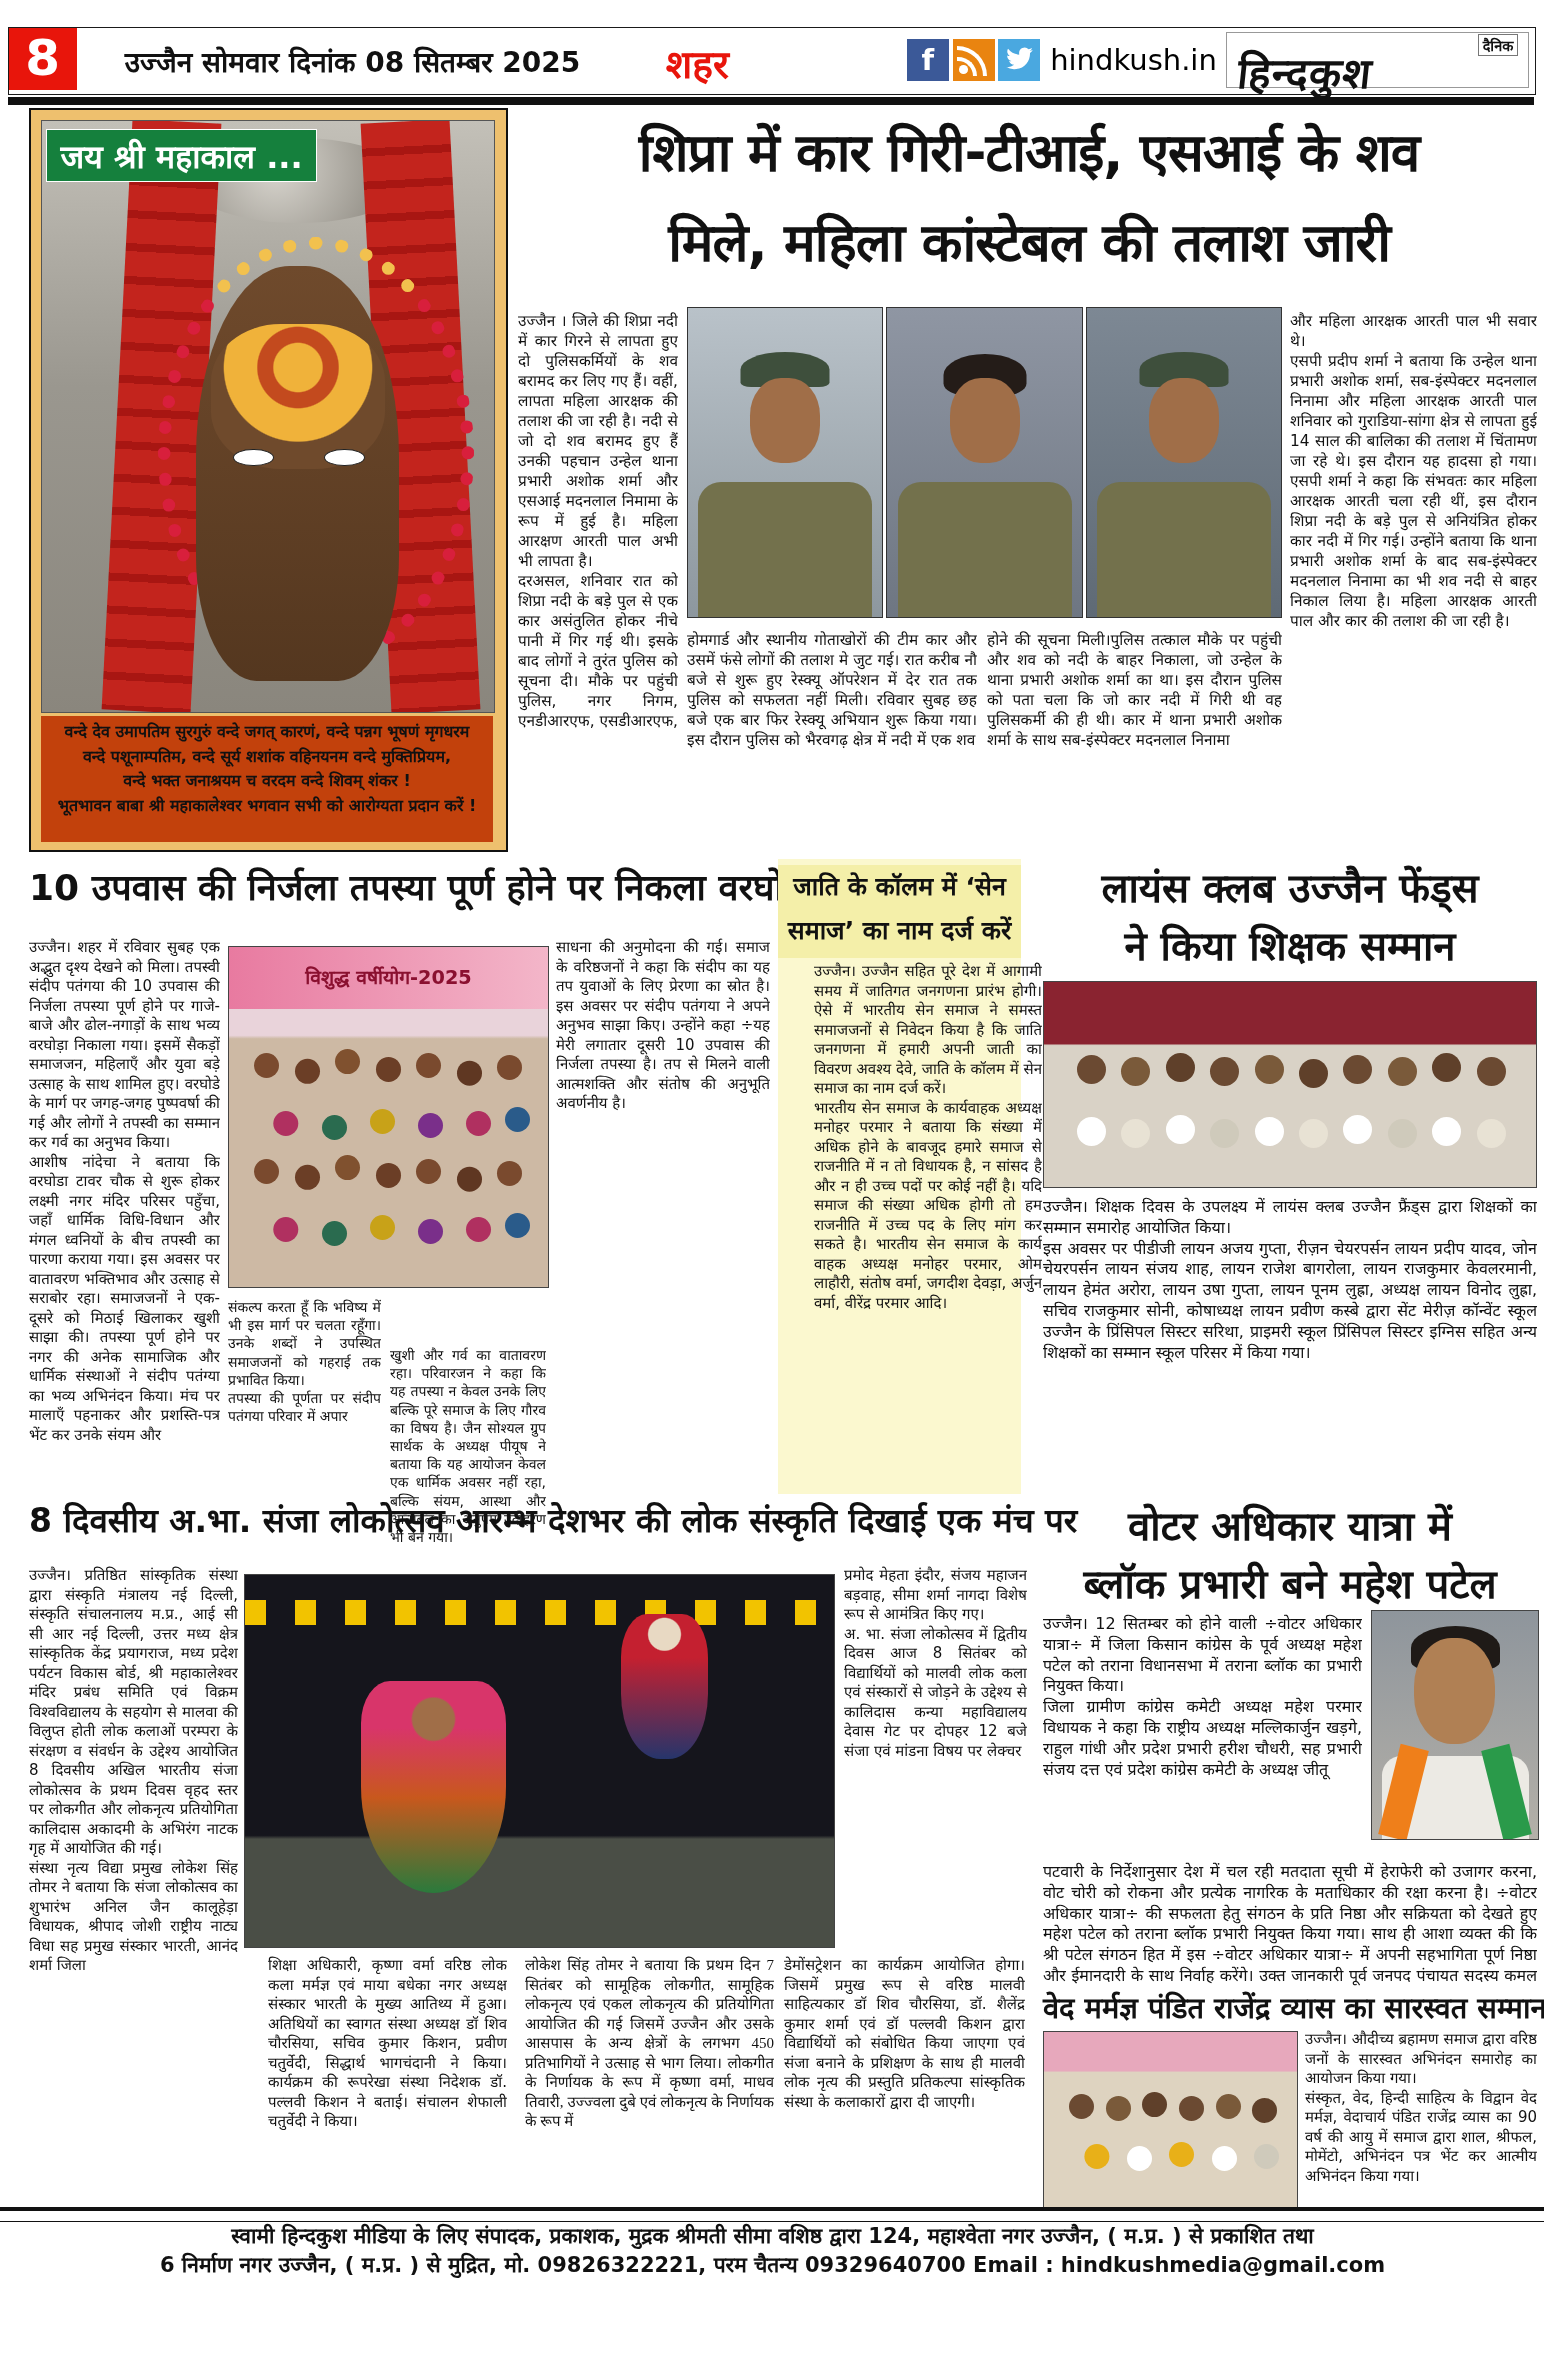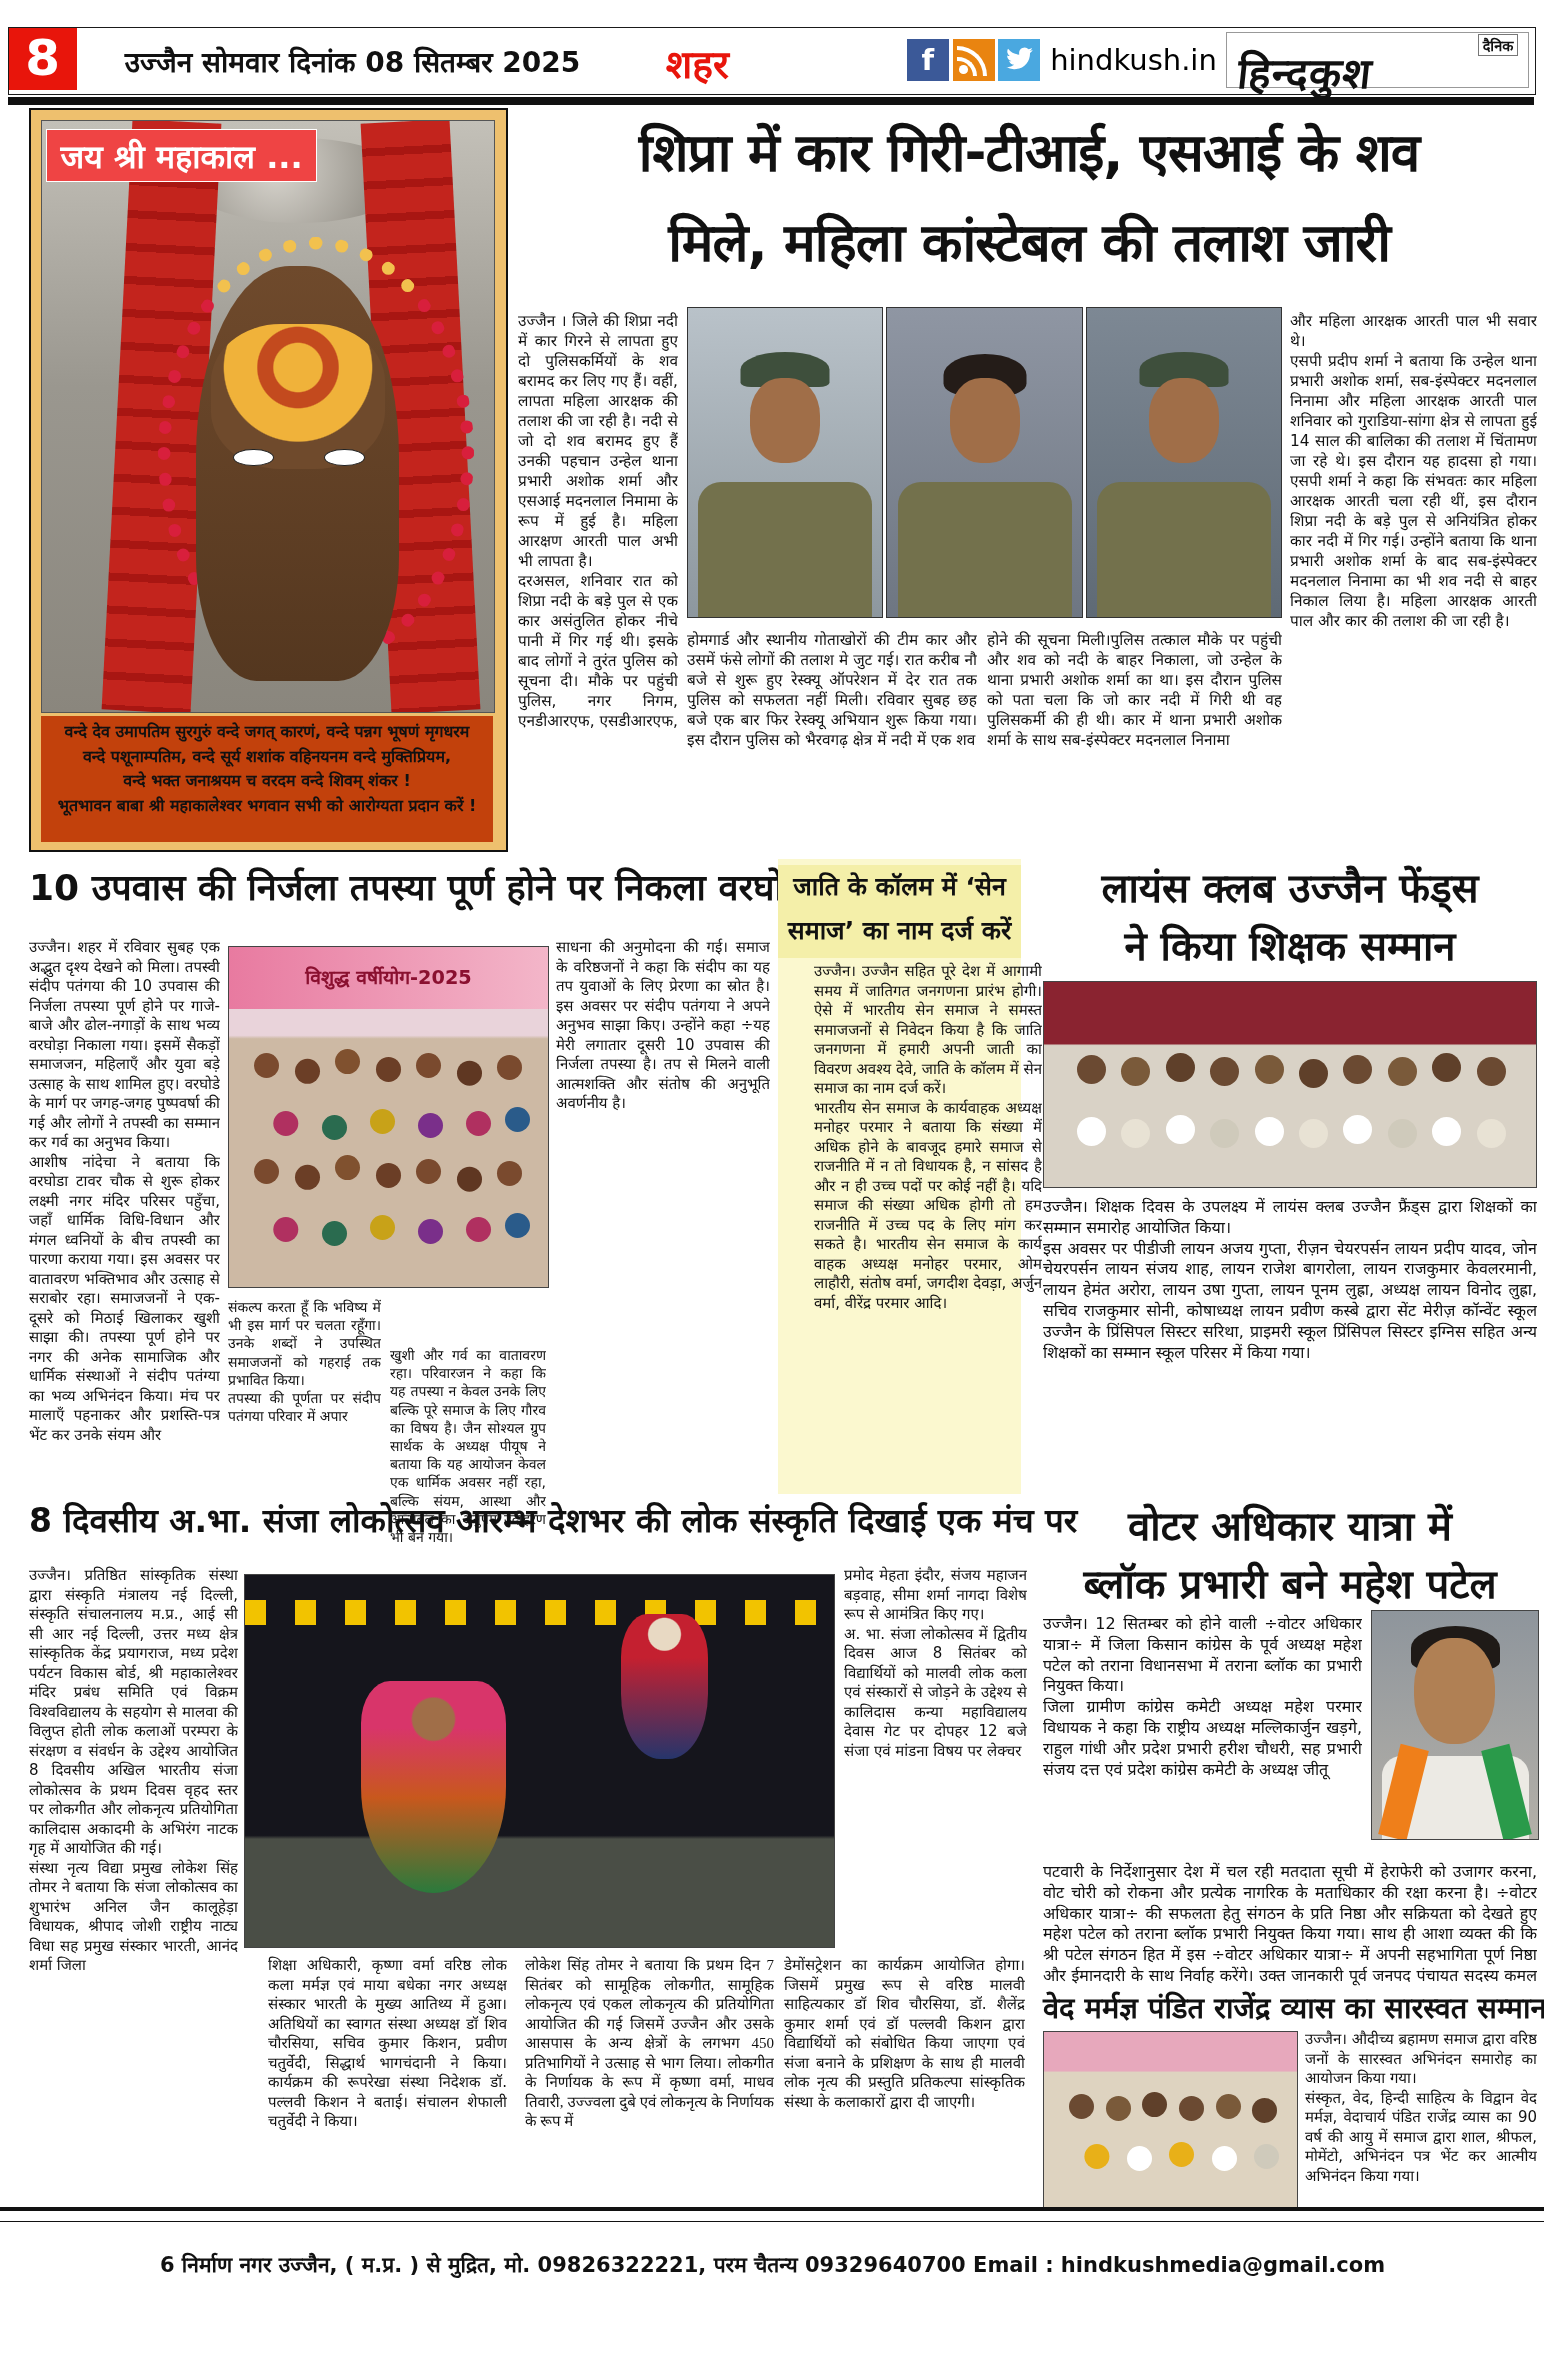--- a/index.html
+++ b/index.html
@@ -44,21 +44,21 @@
   #dome{position:absolute;left:145px;top:17.4px;width:222px;height:85px;border-radius:50%;
         background:radial-gradient(circle at 40% 35%,#d9d6cf,#7e7a71);}
   #lingam{position:absolute;left:154px;top:145px;width:203px;height:415px;
           border-radius:46% 46% 30% 30%;background:linear-gradient(180deg,#6f4a2c,#54371f);}
   #tripund{position:absolute;left:169px;top:203px;width:174px;height:145px;border-radius:40%;
            background:radial-gradient(circle at 50% 30%,#f0b23a 0 18%,#c34a1e 19% 30%,#f0b23a 31% 55%,#6f4a2c 56%);}
   .m-eye{position:absolute;width:39px;height:15.4px;border-radius:50%;background:#fff;border:1.9px solid #222;}
   #eyeL{left:191px;top:328px;} #eyeR{left:282px;top:328px;}
   #garl{position:absolute;left:116px;top:116px;width:290px;height:406px;border-radius:50%;
         border:13.5px dotted #d81f3c;border-top-color:#f2c14e;}
-  #mlabel{left:46px;top:129px;background:#ef4444;color:#fff;font-size:32px;font-weight:bold;
+  #mlabel{left:46px;top:129px;background:#15803d;color:#fff;font-size:32px;font-weight:bold;
           padding:3.9px 13.5px;border:1px solid #fff;}
   #mcaption{left:41px;top:716px;width:452px;height:122px;background:#c2410c;
             font-size:16px;font-weight:bold;text-align:center;line-height:1.55;padding-top:3.9px;}
 
   
   #mainhead{left:521px;top:108px;width:1016px;height:193px;text-align:center;
             font-size:53px;font-weight:bold;line-height:1.7;letter-spacing:-1px;}
   .bodycol{position:absolute;font-size:15.4px;}
   #mcol1{left:518px;top:311px;width:160px;height:537px;}
   #photostrip{left:687px;top:307px;width:595px;height:311px;display:flex;gap:2.9px;border:none;}
@@ -285,16 +285,17 @@
   <div class="abs jtext" id="vobody2">पटवारी के निर्देशानुसार देश में चल रही मतदाता सूची में हेराफेरी को उजागर करना, वोट चोरी को रोकना और प्रत्येक नागरिक के मताधिकार की रक्षा करना है। ÷वोटर अधिकार यात्रा÷ की सफलता हेतु संगठन के प्रति निष्ठा और सक्रियता को देखते हुए महेश पटेल को तराना ब्लॉक प्रभारी नियुक्त किया गया। साथ ही आशा व्यक्त की कि श्री पटेल संगठन हित में इस ÷वोटर अधिकार यात्रा÷ में अपनी सहभागिता पूर्ण निष्ठा और ईमानदारी के साथ निर्वाह करेंगे। उक्त जानकारी पूर्व जनपद पंचायत सदस्य कमल चौधरी ने दी।</div>
 
   <div class="abs" id="vedhead">वेद मर्मज्ञ पंडित राजेंद्र व्यास का सारस्वत सम्मान</div>
   <div class="abs photo" id="vedphoto">
     <div class="vedrow" style="left:25px;top:62px;"></div>
   </div>
   <div class="abs jtext" id="vedbody">उज्जैन। औदीच्य ब्रहामण समाज द्वारा वरिष्ठ जनों के सारस्वत अभिनंदन समारोह का आयोजन किया गया।
 संस्कृत, वेद, हिन्दी साहित्य के विद्वान वेद मर्मज्ञ, वेदाचार्य पंडित राजेंद्र व्यास का 90 वर्ष की आयु में समाज द्वारा शाल, श्रीफल, मोमेंटो, अभिनंदन पत्र भेंट कर आत्मीय अभिनंदन किया गया।</div>
 
   <div class="abs" id="footrule"></div>
+  <div class="abs" id="footline1">स्वामी हिन्दकुश मीडिया के लिए संपादक, प्रकाशक, मुद्रक श्रीमती सीमा वशिष्ठ द्वारा 124, महाश्वेता नगर उज्जैन, ( म.प्र. ) से प्रकाशित तथा</div>
   <div class="abs" id="footline2">6 निर्माण नगर उज्जैन, ( म.प्र. ) से मुद्रित, मो. 09826322221, परम चैतन्य 09329640700   Email :  hindkushmedia@gmail.com</div>
 
 </div>
 
 
 </body></html>

